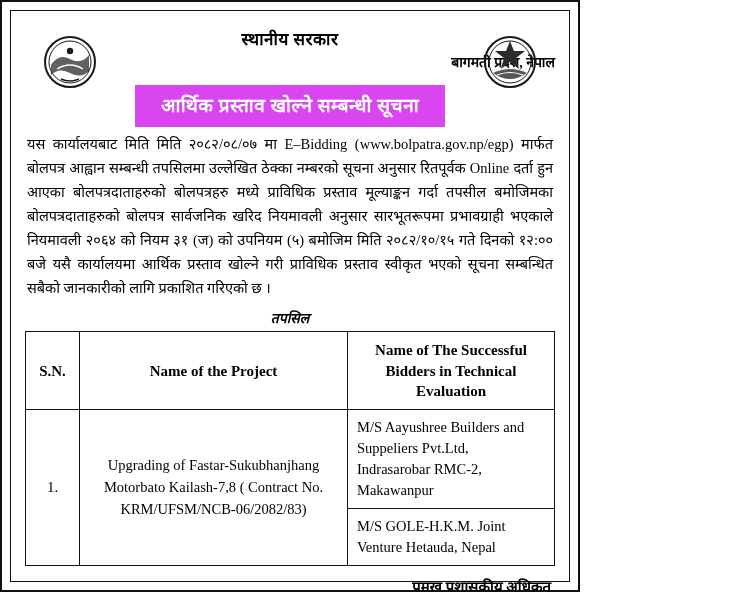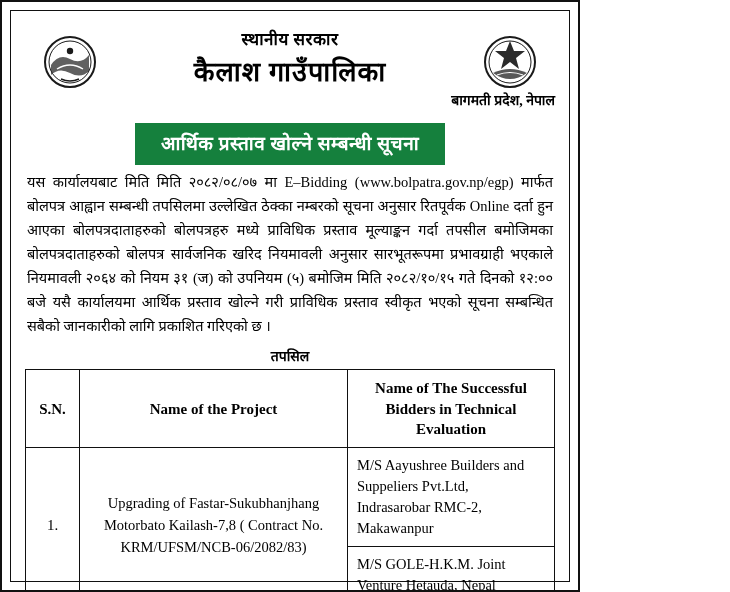--- a/index.html
+++ b/index.html
@@ -78,21 +78,21 @@
     text-align: right;
   }
 
   
   .title-bar-wrap {
     display: flex;
     justify-content: center;
     margin: 8px 0 4px 0;
   }
   .title-bar {
-    background: #15803d;
+    background: #d946ef;
     color: #fff;
     font-size: 19px;
     font-weight: bold;
     padding: 7px 26px 9px 26px;
     letter-spacing: 0.5px;
     white-space: nowrap;
   }
   .pub-date {
     text-align: center;
     font-size: 14px;
@@ -108,20 +108,21 @@
     text-justify: inter-word;
     padding: 2px 2px 0 2px;
   }
   .body-text p { margin: 0; }
 
   .tapasil {
     text-align: center;
     font-size: 14px;
     font-weight: bold;
     margin: 8px 0 4px 0;
+    font-style: italic;
   }
 
   
   table.bid-table {
     border-collapse: collapse;
     width: 100%;
     table-layout: fixed;
     font-family: "Liberation Serif", serif;
   }
   table.bid-table th,
@@ -192,21 +193,20 @@
         <svg width="54" height="54" viewBox="0 0 54 54" aria-hidden="true">
           <circle cx="27" cy="27" r="25" fill="none" stroke="#1a1a1a" stroke-width="2"></circle>
           <path d="M27 6 L31 16 L42 16 L33 23 L36 34 L27 27 L18 34 L21 23 L12 16 L23 16 Z" fill="#2b2b2b"></path>
           <path d="M10 38 Q27 30 44 38 Q27 50 10 38 Z" fill="#3a3a3a" opacity="0.85"></path>
           <path d="M14 40 Q27 35 40 40" fill="none" stroke="#ffffff" stroke-width="1.2"></path>
           <circle cx="27" cy="27" r="21" fill="none" stroke="#1a1a1a" stroke-width="1"></circle>
         </svg>
       </div>
 
       <div class="gov-line">स्थानीय सरकार</div>
-      <div class="muni-name">कैलाश गाउँपालिका</div>
       <div class="addr2">बागमती प्रदेश, नेपाल</div>
     </div>
 
     <div class="title-bar-wrap">
       <div class="title-bar">आर्थिक प्रस्ताव खोल्ने सम्बन्धी सूचना</div>
     </div>
 
 
     <div class="body-text">
       <p>यस कार्यालयबाट मिति मिति २०८२/०८/०७ मा E–Bidding (www.bolpatra.gov.np/egp) मार्फत बोलपत्र आह्वान सम्बन्धी तपसिलमा उल्लेखित ठेक्का नम्बरको सूचना अनुसार रितपूर्वक Online दर्ता हुन आएका बोलपत्रदाताहरुको बोलपत्रहरु मध्ये प्राविधिक प्रस्ताव मूल्याङ्कन गर्दा तपसील बमोजिमका बोलपत्रदाताहरुको बोलपत्र सार्वजनिक खरिद नियमावली अनुसार सारभूतरूपमा प्रभावग्राही भएकाले नियमावली २०६४ को नियम ३१ (ज) को उपनियम (५) बमोजिम मिति २०८२/१०/१५ गते दिनको १२:०० बजे यसै कार्यालयमा आर्थिक प्रस्ताव खोल्ने गरी प्राविधिक प्रस्ताव स्वीकृत भएको सूचना सम्बन्धित सबैको जानकारीको लागि प्रकाशित गरिएको छ ।</p>

